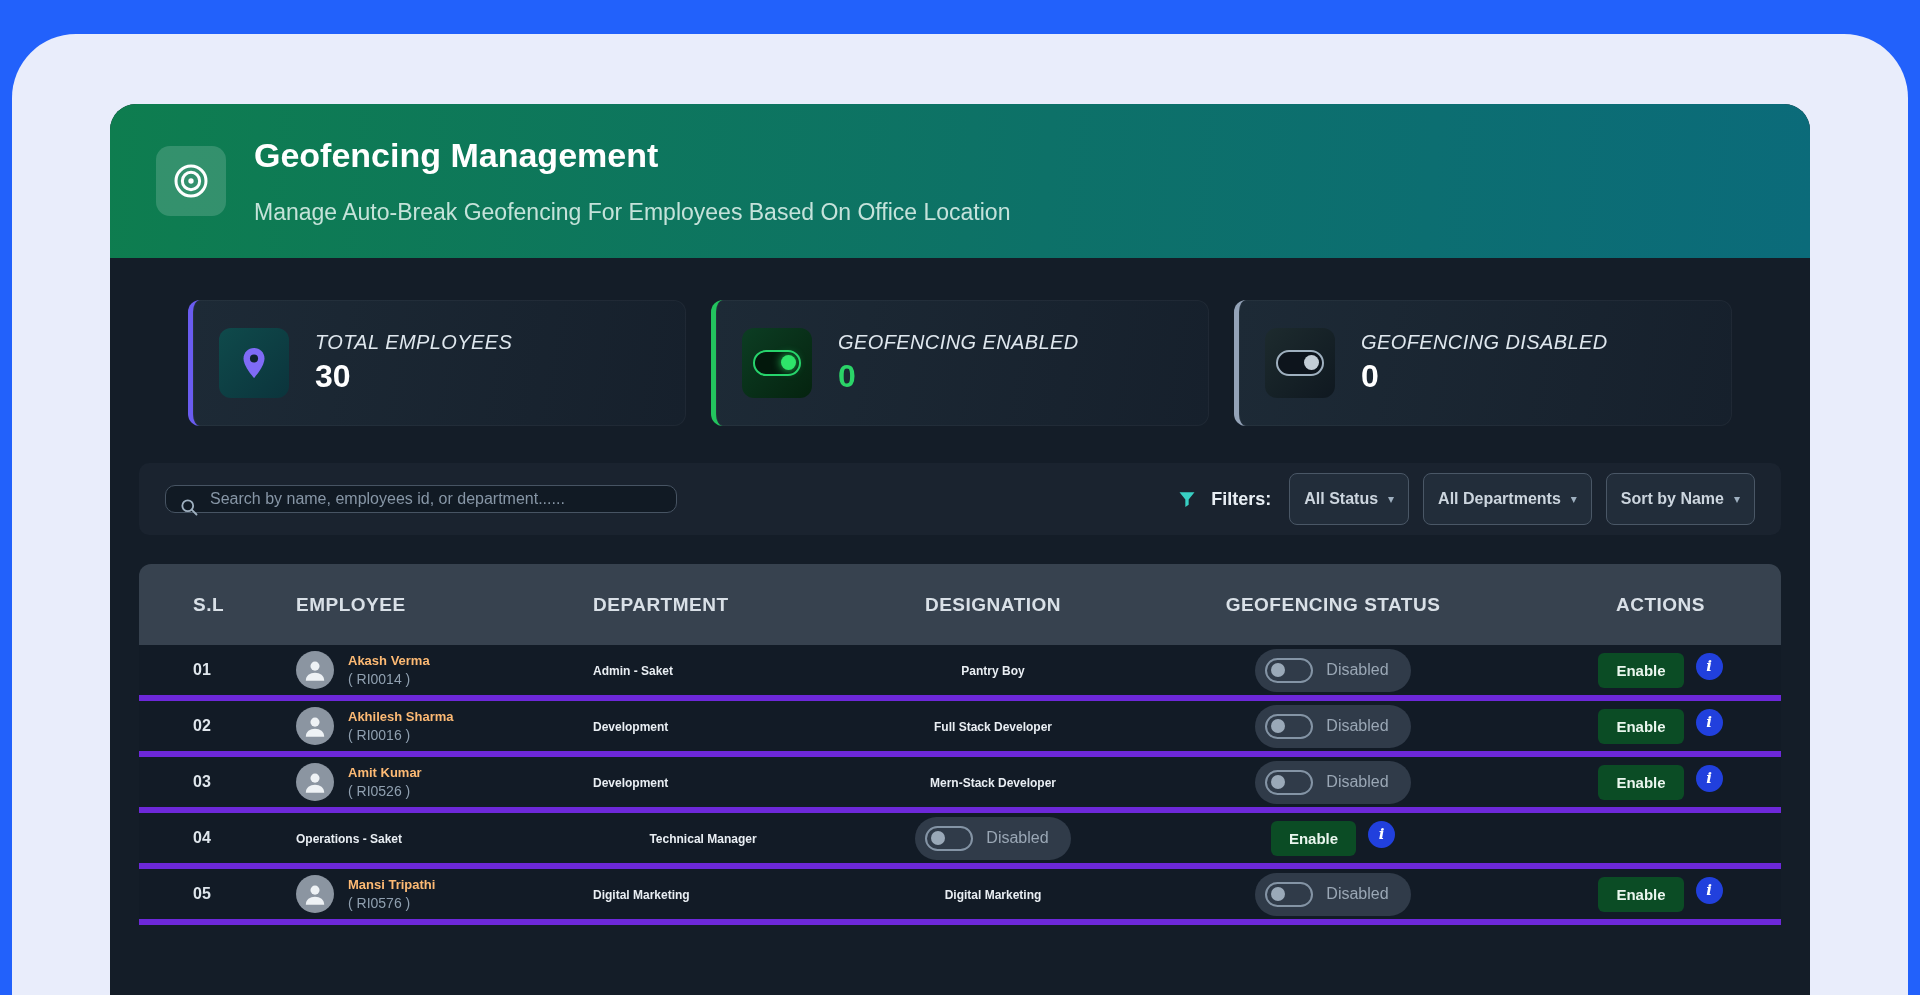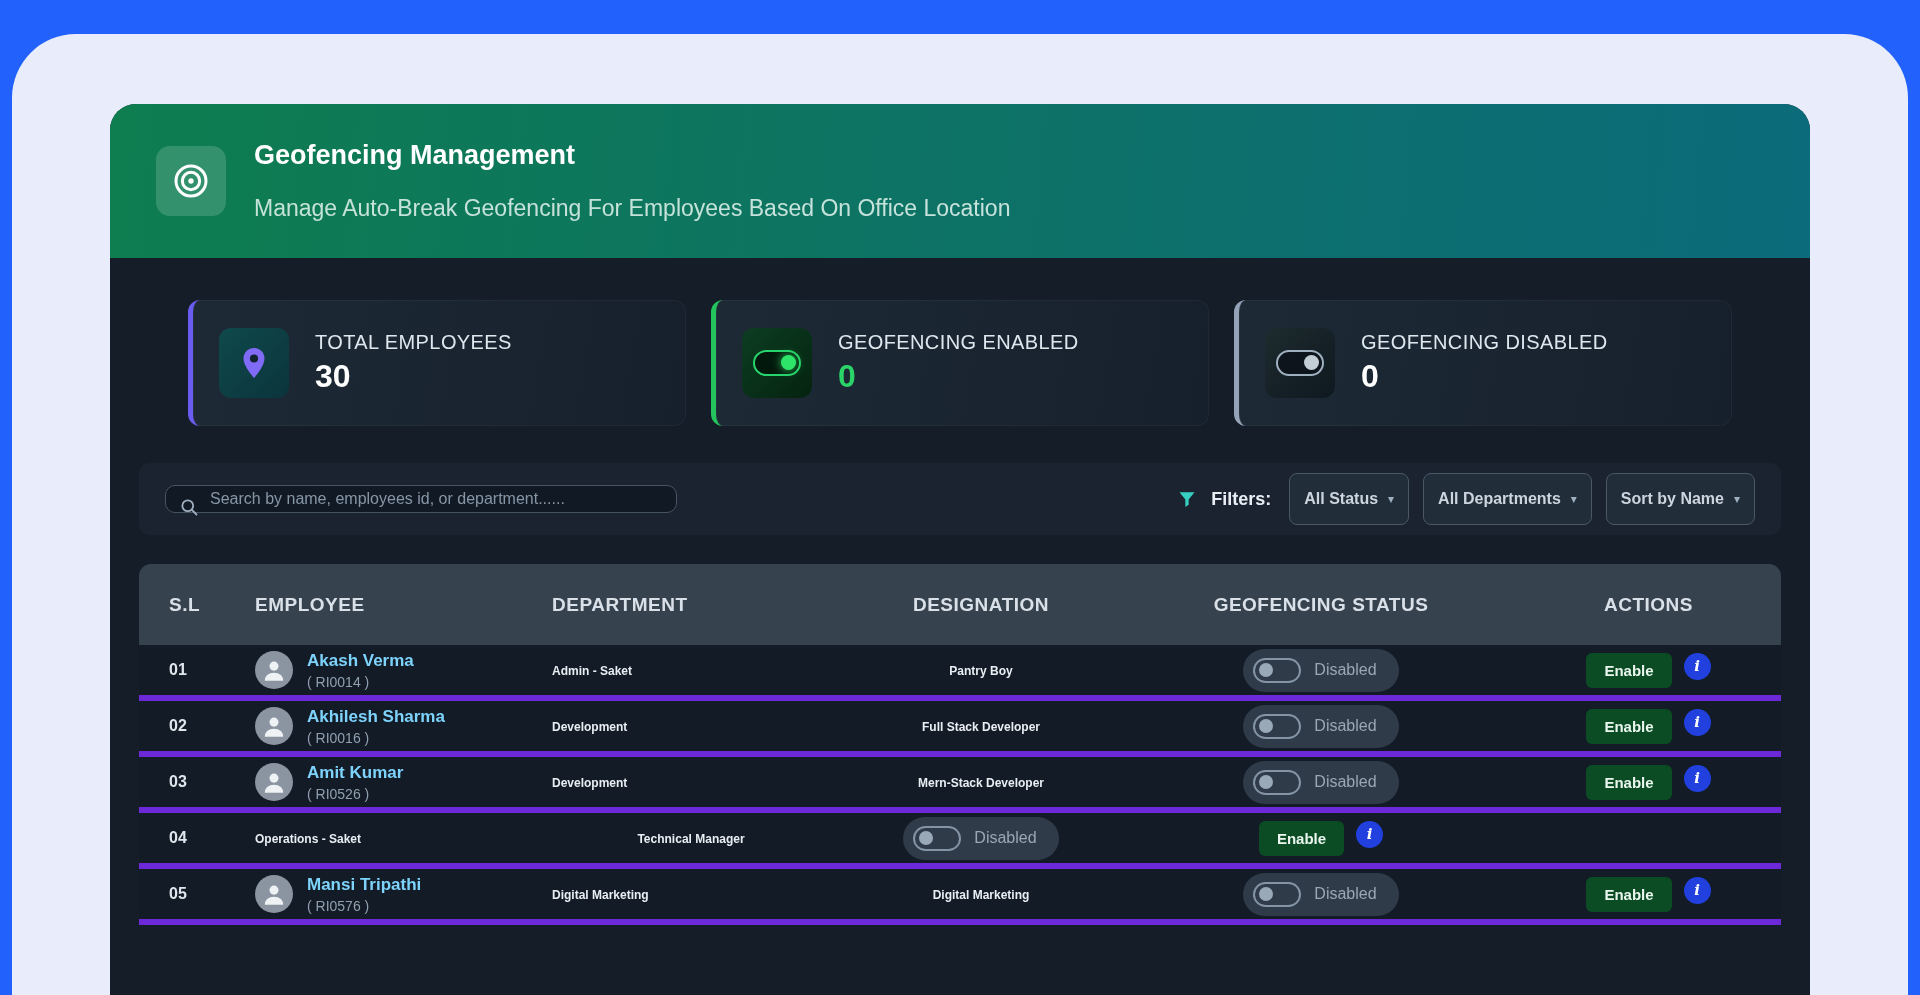--- a/index.html
+++ b/index.html
@@ -22,40 +22,40 @@
     height: 154px;
     background: linear-gradient(95deg, #0e7d4f 0%, #0d7168 55%, #0b6b7a 100%);
     display: flex; align-items: center; gap: 28px; padding: 0 46px;
   }
   .header-icon-tile {
     width: 70px; height: 70px; border-radius: 14px;
     background: rgba(255,255,255,0.16);
     display: flex; align-items: center; justify-content: center;
     flex: none;
   }
-  .header-title { font-size: 27px; font-weight: bold; color: #ffffff; margin-bottom: 24px; }
+  .header-title { font-size: 34px; font-weight: bold; color: #ffffff; margin-bottom: 24px; }
   .header-subtitle { font-size: 23px; color: rgba(223,241,236,0.88); font-weight: 400; }
 
   
   .stats { display: flex; gap: 25px; padding: 42px 78px 0; }
   .stat-card {
     flex: 1; height: 126px; border-radius: 12px;
     border-left: 5px solid #888;
     background: linear-gradient(100deg, #1d2a36 0%, #16202c 100%);
     box-shadow: inset 0 0 0 1px rgba(255,255,255,0.04);
     display: flex; align-items: center; gap: 26px; padding-left: 26px;
   }
   .stat-icon {
     width: 70px; height: 70px; border-radius: 12px; flex: none;
     display: flex; align-items: center; justify-content: center;
   }
   .stat-icon.tile-pin { background: linear-gradient(135deg, #0f4a4b, #0b343c); }
   .stat-icon.tile-on  { background: linear-gradient(135deg, #0c3d23, #05230f); }
   .stat-icon.tile-off { background: linear-gradient(135deg, #1d2b2e, #0f1820); }
-  .stat-label { font-size: 20px; color: #dfe7ee; letter-spacing: 0.4px; }
+  .stat-label { font-size: 20px; color: #dfe7ee; letter-spacing: 0.4px; font-style: italic; }
   .stat-value { font-size: 32px; font-weight: bold; color: #ffffff; margin-top: 4px; }
 
   
   .tgl { position: relative; border-radius: 999px; display: inline-block; }
   .tgl-on-big { width: 48px; height: 26px; border: 2.5px solid #27d36c; background: #03180c; }
   .tgl-on-big .knob {
     position: absolute; right: 3px; top: 3px; width: 15px; height: 15px; border-radius: 50%;
     background: #2ee56a; box-shadow: 0 0 10px rgba(46,229,106,0.9);
   }
   .tgl-off-big { width: 48px; height: 26px; border: 2.5px solid #9fb0bf; background: #0d141c; }
@@ -94,36 +94,36 @@
   .thead-row, .trow {
     display: grid;
     grid-template-columns: 110px 297px 290px 290px 390px 265px;
     align-items: center;
   }
   .thead-row {
     height: 81px; background: #37424f;
     color: #d9e0e7; font-size: 19px; font-weight: 600; letter-spacing: 0.5px;
   }
   .trow { height: 56px; background: #121b26; border-bottom: 6px solid #6d28d9; }
-  .cell { padding: 0 6px; }
+  .cell { padding: 0 23px; margin-left: 24px; }
   .c-sl   { padding-left: 30px; }
   .c-emp  { display: flex; align-items: center; gap: 14px; }
   .c-desig, .h-desig { text-align: center; }
   .c-status, .h-status { display: flex; justify-content: center; }
   .h-status { display: block; text-align: center; }
   .c-actions { display: flex; justify-content: center; align-items: flex-start; gap: 12px; }
   .h-actions { text-align: center; }
 
   .sl-text { font-size: 16px; font-weight: bold; color: #dfe6ec; }
   .avatar {
     width: 38px; height: 38px; border-radius: 50%; background: #8b95a1;
     display: flex; align-items: center; justify-content: center; overflow: hidden; flex: none;
   }
   .emp-meta { display: flex; flex-direction: column; }
-  .emp-name { font-size: 17px; font-weight: bold; color: #7dd3fc; }
+  .emp-name { font-size: 13px; font-weight: bold; color: #fdba74; }
   .emp-id { font-size: 14px; color: #90a0b0; margin-top: 3px; }
   .dept-text, .desig-text { font-size: 12px; font-weight: bold; color: #e9eef3; }
 
   .status-pill {
     display: inline-flex; align-items: center; gap: 13px;
     background: #303b49; border-radius: 999px; padding: 9px 22px 9px 10px;
     cursor: pointer;
   }
   .tgl-row { width: 48px; height: 25px; border: 2px solid #8494a5; background: transparent; }
   .tgl-row .knob {

